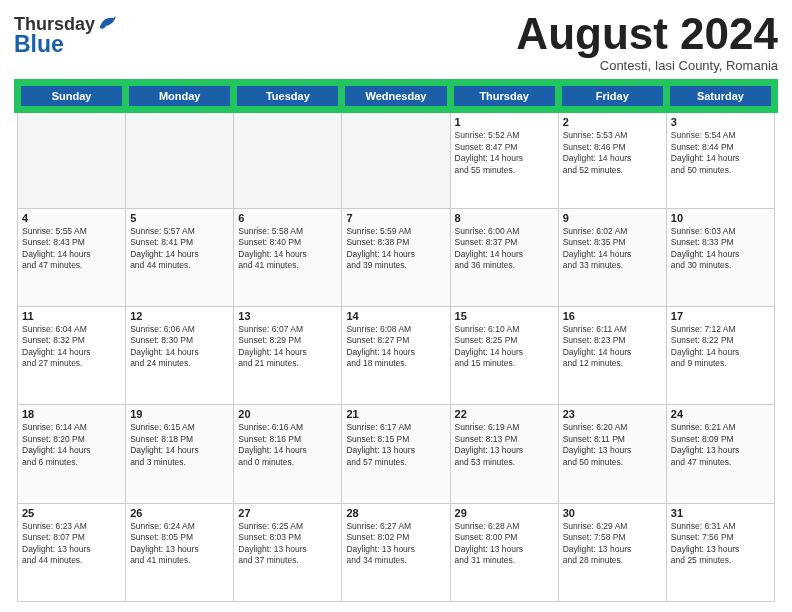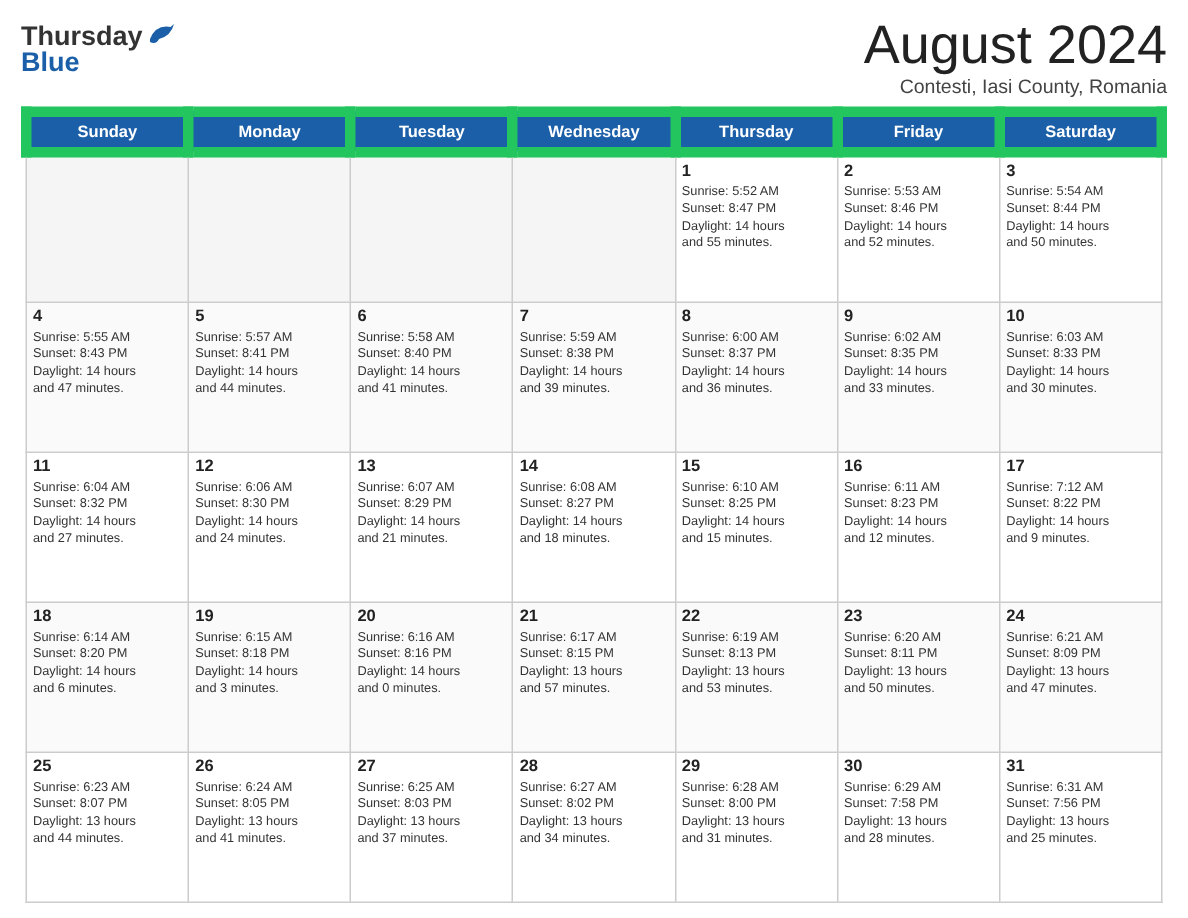--- a/index.html
+++ b/index.html
@@ -27,22 +27,22 @@
       display: flex;
       align-items: center;
       margin-top: 4px;
     }
     .logo-general { color: #333; }
     .logo-blue { color: #1a5fa8; }
     .title-block {
       text-align: right;
     }
     .month-title {
-      font-size: 36px;
-      font-weight: normal;
+      font-size: 44px;
+      font-weight: bold;
       color: #222;
       line-height: 1.1;
     }
     .location {
       font-size: 13px;
       color: #444;
     }
     .calendar {
       flex: 1;
       border: 1px solid #ccc;
@@ -93,21 +93,21 @@
 <div class="page">
   <div class="header">
     <div class="logo">
       <div>
         <div style="display:flex;align-items:center;">
           <span class="logo-general" style="font-size:18px;font-weight:bold;color:#333;">Thursday</span>
           <svg width="22" height="18" viewBox="0 0 22 18" style="margin-left:1px;margin-top:-4px;">
             <path d="M4,12 Q8,2 18,4 Q14,8 10,8 Q16,6 20,2 Q18,10 10,12 Q8,16 4,14 Z" fill="#1a5fa8"></path>
           </svg>
         </div>
-        <span class="logo-blue" style="font-size:18px;font-weight:bold;color:#1a5fa8;display:block;margin-top:-4px;">Blue</span>
+        <span class="logo-blue" style="font-size:23px;font-weight:bold;color:#1a5fa8;display:block;margin-top:-4px;">Blue</span>
       </div>
     </div>
     <div class="title-block">
       <div class="month-title">August 2024</div>
       <div class="location">Contesti, Iasi County, Romania</div>
     </div>
   </div>
 
   <table class="calendar">
     <thead>

